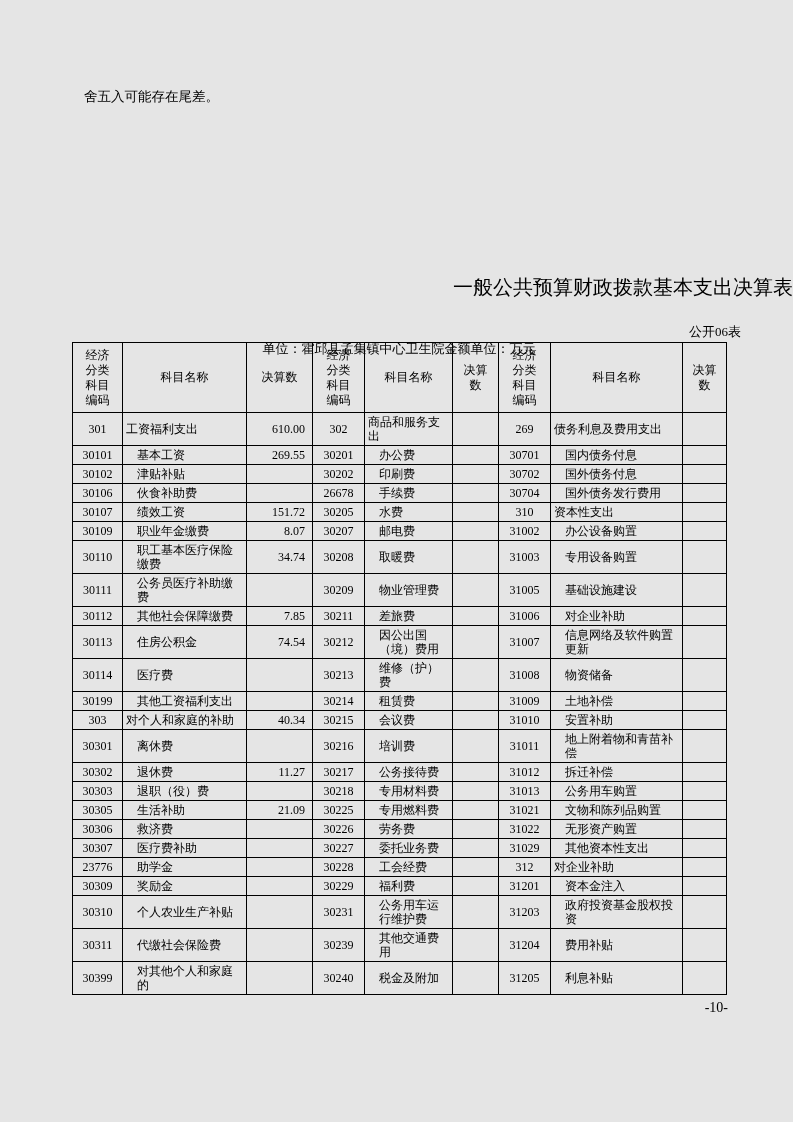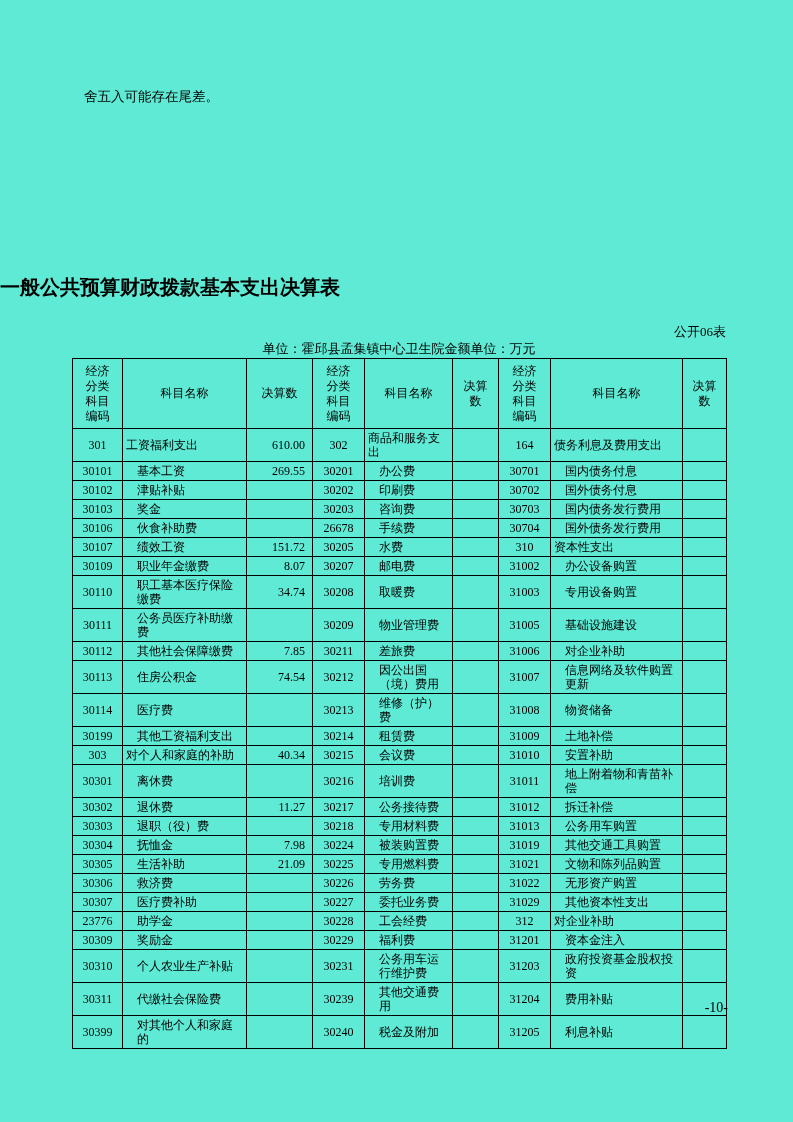--- a/index.html
+++ b/index.html
@@ -2,41 +2,41 @@
 <html><head>
 <meta charset="utf-8">
 <style>
   * { margin:0; padding:0; box-sizing:border-box; }
   html,body { background:#ffffff; }
   body {
     width:793px; height:1122px; position:relative;
     font-family:"Liberation Serif","DejaVu Serif",serif;
     color:#000;
   }
-  .page { position:absolute; inset:0; background:#5eead4; overflow:hidden; }
+  .page { position:absolute; inset:0; background:#e5e5e5; overflow:hidden; }
 
   .note {
     position:absolute; left:84px; top:88px;
     font-size:13.5px;
   }
   .title {
     position:absolute; left:0; top:274px; width:100%;
-    text-align:left; font-weight:bold; font-size:20px;
+    text-align:right; font-weight:normal; font-size:20px;
     font-family:"Liberation Sans","DejaVu Sans",sans-serif;
   }
   .form-code {
-    position:absolute; right:67px; top:323px; font-size:13px;margin-left:48px;
+    position:absolute; right:52px; top:323px; font-size:13px;margin-left:48px;
   }
   .meta {
     position:absolute; left:72px; right:67px; top:340px;
     display:flex; justify-content:center; font-size:13px;
   }
 
   table.budget-table {
-    position:absolute; left:72px; top:358px; width:654px;
+    position:absolute; left:72px; top:342px; width:654px;
     border-collapse:collapse; table-layout:fixed;
     font-size:12px; line-height:14px;
   }
   .budget-table th, .budget-table td {
     border:1px solid #000; vertical-align:middle; overflow:hidden;
   }
   .budget-table th {
     font-weight:normal; text-align:center; white-space:pre-line;
     padding:2px 1px; line-height:15px; height:70px;
   }
@@ -103,21 +103,21 @@
       </tr>
     </thead>
     <tbody>
         <tr>
           <td class="code">301</td>
           <td class="name">工资福利支出</td>
           <td class="value">610.00</td>
           <td class="code">302</td>
           <td class="name">商品和服务支出</td>
           <td class="value"></td>
-          <td class="code">164</td>
+          <td class="code">269</td>
           <td class="name">债务利息及费用支出</td>
           <td class="value"></td>
         </tr>
         <tr>
           <td class="code">30101</td>
           <td class="name sub">基本工资</td>
           <td class="value">269.55</td>
           <td class="code">30201</td>
           <td class="name sub">办公费</td>
           <td class="value"></td>
@@ -130,31 +130,20 @@
           <td class="name sub">津贴补贴</td>
           <td class="value"></td>
           <td class="code">30202</td>
           <td class="name sub">印刷费</td>
           <td class="value"></td>
           <td class="code">30702</td>
           <td class="name sub">国外债务付息</td>
           <td class="value"></td>
         </tr>
         <tr>
-          <td class="code">30103</td>
-          <td class="name sub">奖金</td>
-          <td class="value"></td>
-          <td class="code">30203</td>
-          <td class="name sub">咨询费</td>
-          <td class="value"></td>
-          <td class="code">30703</td>
-          <td class="name sub">国内债务发行费用</td>
-          <td class="value"></td>
-        </tr>
-        <tr>
           <td class="code">30106</td>
           <td class="name sub">伙食补助费</td>
           <td class="value"></td>
           <td class="code">26678</td>
           <td class="name sub">手续费</td>
           <td class="value"></td>
           <td class="code">30704</td>
           <td class="name sub">国外债务发行费用</td>
           <td class="value"></td>
         </tr>
@@ -284,31 +273,20 @@
           <td class="name sub">退职（役）费</td>
           <td class="value"></td>
           <td class="code">30218</td>
           <td class="name sub">专用材料费</td>
           <td class="value"></td>
           <td class="code">31013</td>
           <td class="name sub">公务用车购置</td>
           <td class="value"></td>
         </tr>
         <tr>
-          <td class="code">30304</td>
-          <td class="name sub">抚恤金</td>
-          <td class="value">7.98</td>
-          <td class="code">30224</td>
-          <td class="name sub">被装购置费</td>
-          <td class="value"></td>
-          <td class="code">31019</td>
-          <td class="name sub">其他交通工具购置</td>
-          <td class="value"></td>
-        </tr>
-        <tr>
           <td class="code">30305</td>
           <td class="name sub">生活补助</td>
           <td class="value">21.09</td>
           <td class="code">30225</td>
           <td class="name sub">专用燃料费</td>
           <td class="value"></td>
           <td class="code">31021</td>
           <td class="name sub">文物和陈列品购置</td>
           <td class="value"></td>
         </tr>

